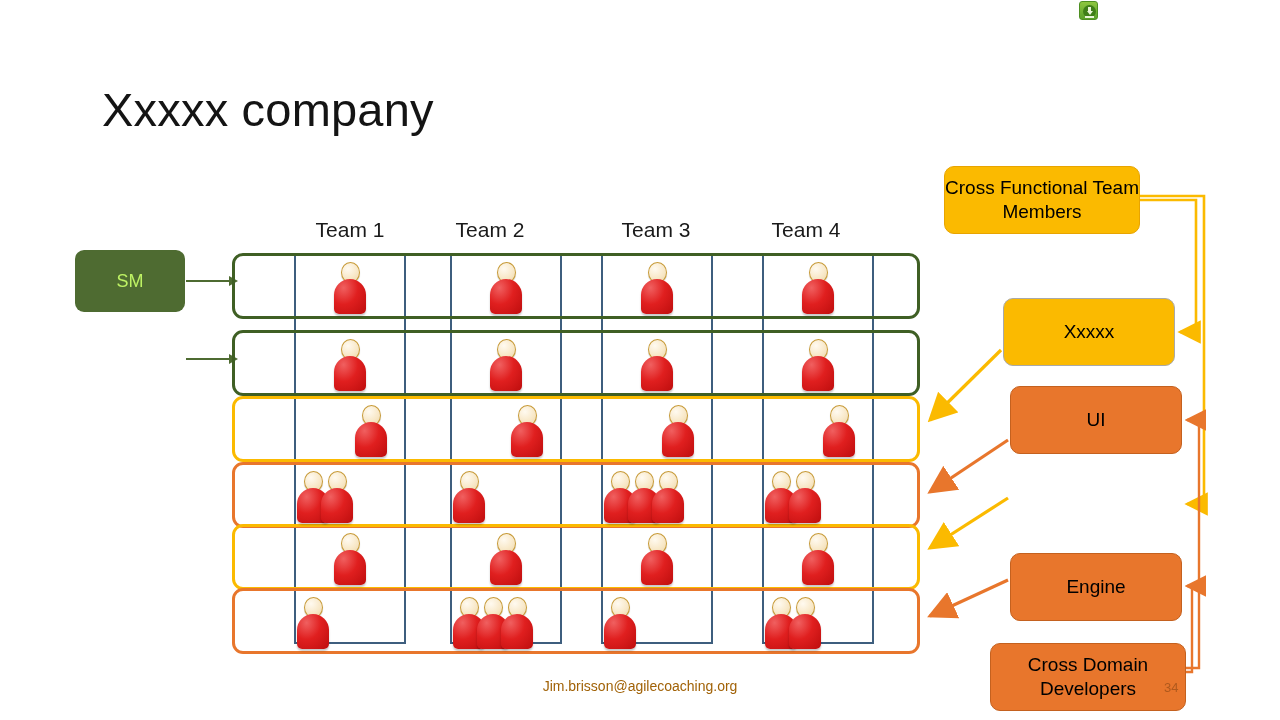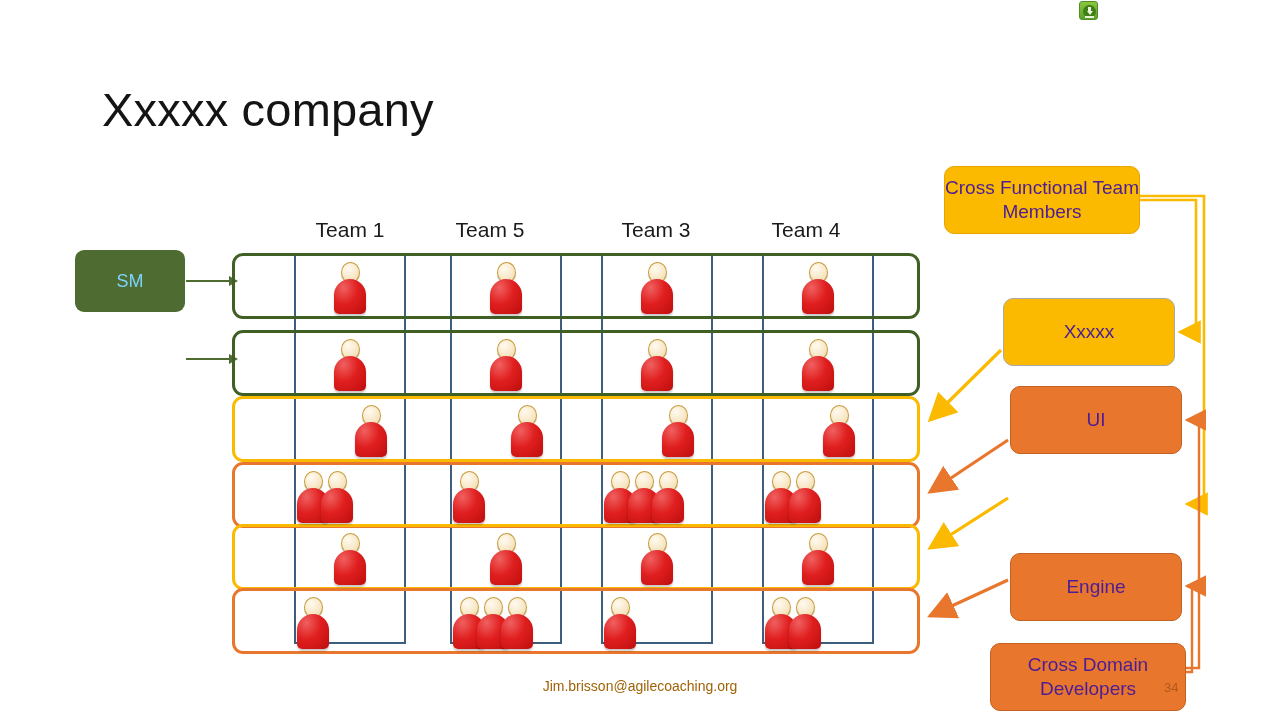--- a/index.html
+++ b/index.html
@@ -56,21 +56,21 @@
     position: absolute; left: 5px; top: 13.5px;
     width: 9px; height: 2px; background: #eaf5d8;
   }
 
   
   .role-box {
     position: absolute;
     width: 110px; height: 62px;
     background: #4e6b31;
     border-radius: 9px;
-    color: #7dd3fc;
+    color: #bef264;
     font-size: 18px;
     display: flex; align-items: center; justify-content: center;
   }
   #role-sm { left: 75px; top: 250px; }
   #role-po { left: 75px; top: 328px; }
 
   .role-arrow { position: absolute; height: 2px; background: #4e6b31; }
   #role-sm-arrow { left: 186px; top: 280px; width: 44px; }
   #role-po-arrow { left: 186px; top: 358px; width: 44px; }
   .role-arrow::after {
@@ -140,21 +140,21 @@
     display: flex;
     align-items: flex-end;
     justify-content: center;
   }
   .cell .person { position: relative; margin: 0 -4px; }
 
   
   .fn-box {
     position: absolute;
     border-radius: 10px;
-    color: #4c1d95;
+    color: #000000;
     display: flex; align-items: center; justify-content: center;
     text-align: center;
     line-height: 1.24;
     font-size: 19px;
   }
   .fn-gold  { background: #fbba00; }
   .fn-orange{ background: #e8762c; }
   .bdr-gray { border: 1.6px solid #a9a9a9; }
   .bdr-gold { border: 1.6px solid #e8a400; }
   .bdr-orange { border: 1.6px solid #c4611f; }
@@ -205,21 +205,21 @@
   <div id="title">Xxxxx company</div>
 
   <div class="role-box" id="role-sm">
     <span>SM</span>
   </div>
   <div class="role-arrow" id="role-sm-arrow"></div>
 
   <div class="role-arrow" id="role-po-arrow"></div>
 
   <div class="team-label" style="left:290px">Team 1</div>
-  <div class="team-label" style="left:430px">Team 5</div>
+  <div class="team-label" style="left:430px">Team 2</div>
   <div class="team-label" style="left:596px">Team 3</div>
   <div class="team-label" style="left:746px">Team 4</div>
 
   <div class="team-col" style="left:294px"></div>
   <div class="team-col" style="left:450px"></div>
   <div class="team-col" style="left:601px"></div>
   <div class="team-col" style="left:762px"></div>
 
   <div id="rows-layer">
       <div class="row-rect" style="top: 253px; border-color: rgb(63, 95, 36);"></div>

